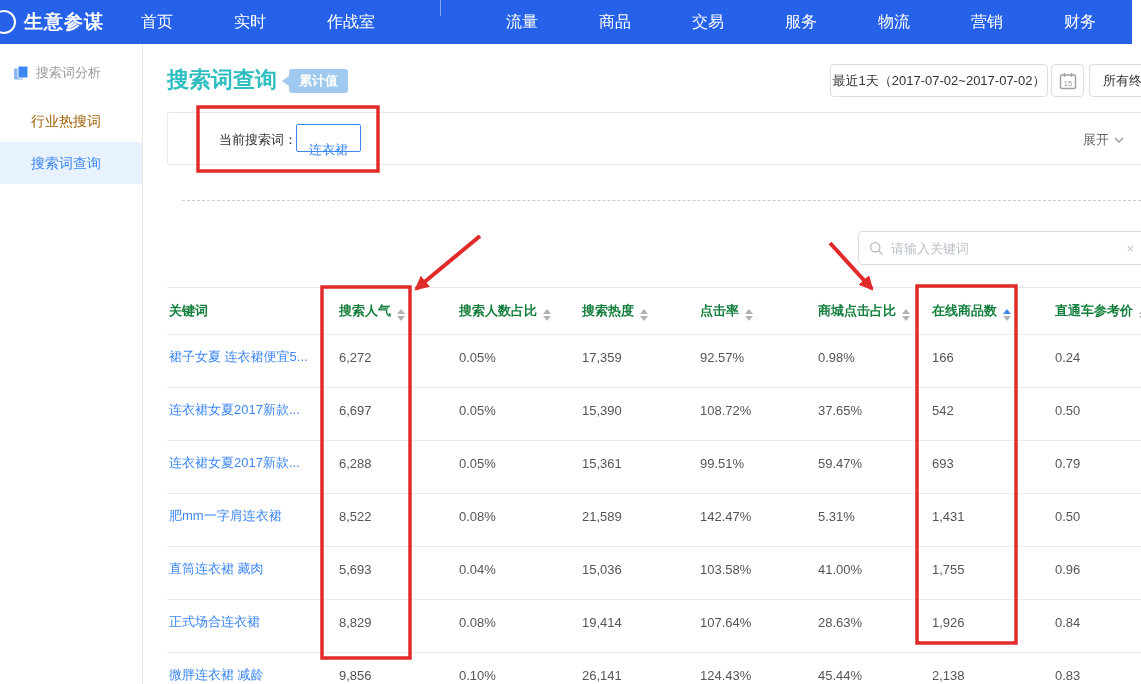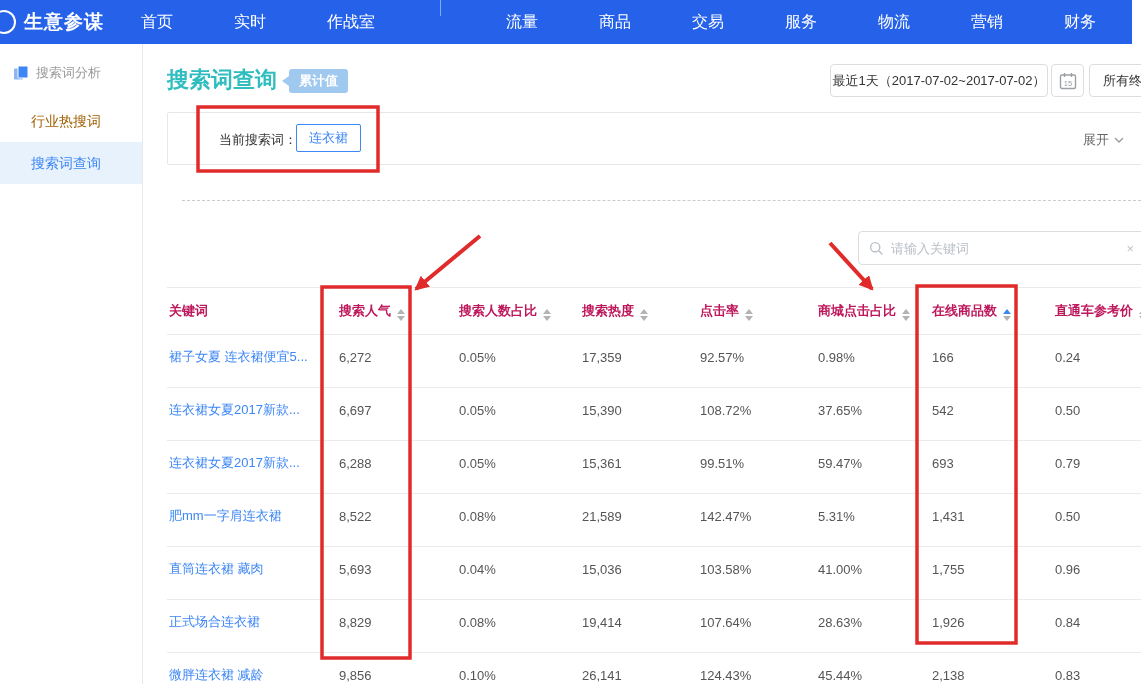--- a/index.html
+++ b/index.html
@@ -93,21 +93,21 @@
   }
 
   .filter-panel {
     position: absolute; left: 24px; top: 68px; right: -2px; height: 53px;
     border: 1px solid #e8e8e8; border-radius: 2px; background: #fff;
   }
   .filter-label { position: absolute; left: 51px; top: 18px; font-size: 13px; color: #333; }
   .keyword-chip {
     position: absolute; left: 128px; top: 11px; height: 28px; line-height: 26px;
     border: 1px solid var(--link_blue, #3d87f5); color: var(--link_blue, #3d87f5);
-    border-radius: 2px; padding: 0 12px; font-size: 13px; background: #fff; cursor: pointer;
+    border-radius: 2px; padding: 12px 12px; font-size: 13px; background: #fff; cursor: pointer;
   }
   .expand-link {
     position: absolute; right: 18px; top: 18px; font-size: 13px; color: #666;
     cursor: pointer; display: flex; align-items: center; gap: 5px;
   }
 
   .dashed-sep { position: absolute; left: 39px; right: 0; top: 156px; border-top: 1px dashed #ccc; }
 
   .search-box {
     position: absolute; left: 715px; top: 187px; right: -4px; height: 34px;
@@ -121,21 +121,21 @@
   .search-box input::placeholder { color: #b9bfc7; }
   .search-clear { color: #c2c2c2; font-size: 13px; cursor: pointer; line-height: 1; }
 
   
   .kw-table {
     position: absolute; left: 24px; top: 243px;
     border-collapse: collapse; table-layout: fixed; width: 1016px;
   }
   .kw-table th {
     height: 47px; text-align: left; vertical-align: middle;
-    font-size: 13px; font-weight: bold; color: #be185d;
+    font-size: 13px; font-weight: bold; color: #15803d;
     border-top: 1px solid #ebebeb; padding: 0 0 0 2px; white-space: nowrap;
   }
   .kw-table td {
     height: 53px; vertical-align: middle; font-size: 13px; color: #555;
     border-top: 1px solid #ebebeb; padding: 0 0 8px 2px; white-space: nowrap;
     overflow: hidden; text-overflow: ellipsis;
   }
   .kw-link { color: var(--link_blue, #3d87f5); cursor: pointer; }
   .sort {
     display: inline-flex; flex-direction: column; gap: 2px;

